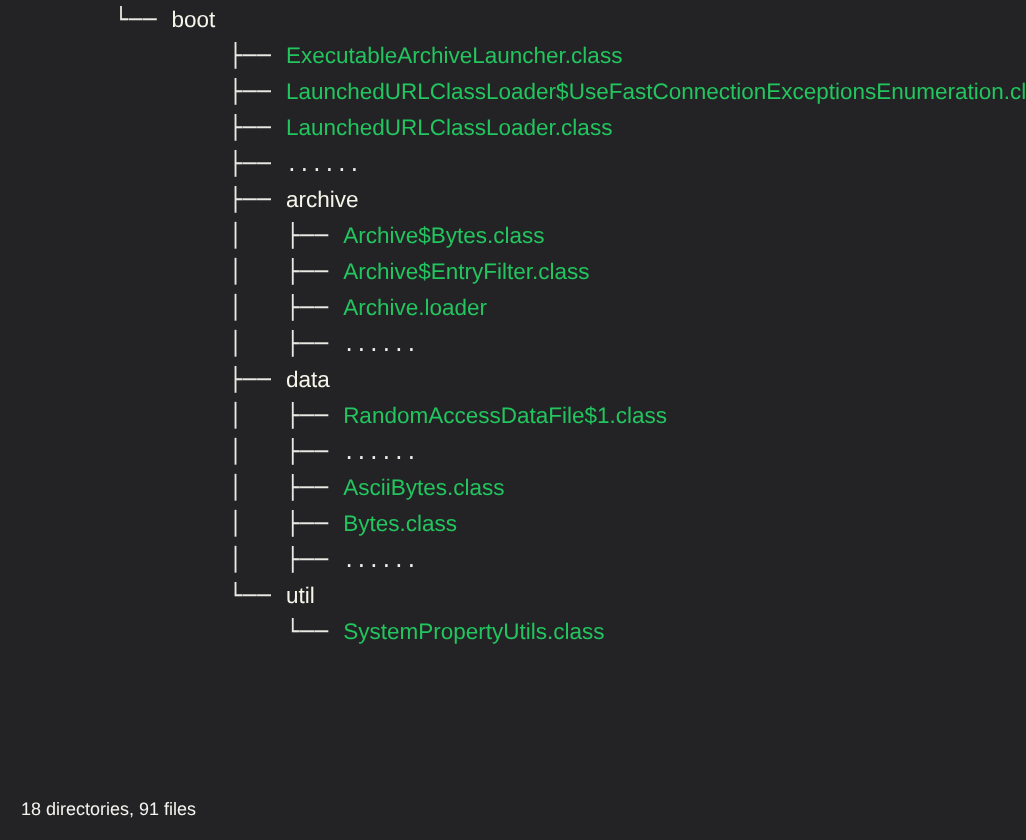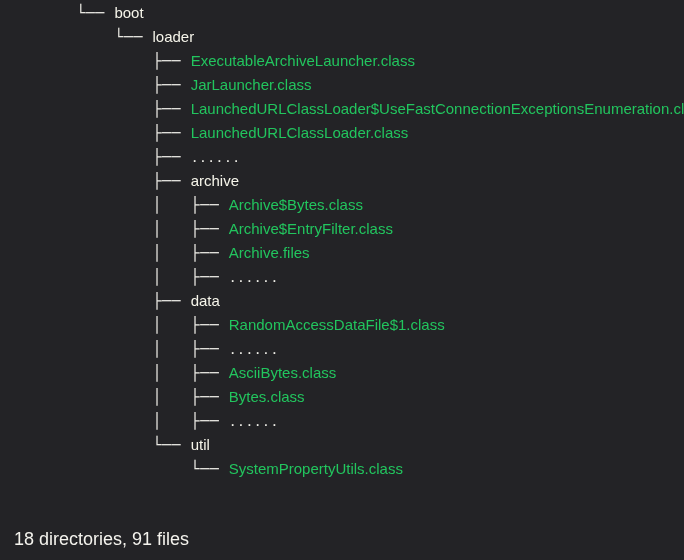--- a/index.html
+++ b/index.html
@@ -60,42 +60,40 @@
     color: #f0efe9;
     font-family: "DejaVu Sans Mono", monospace;
     font-size: 13px;
     letter-spacing: 0.5px;
   }
   .summary {
     position: absolute;
     left: 14px;
     top: 529px;
     font-family: "Liberation Sans", sans-serif;
-    font-size: 18px;
+    font-size: 12px;
     line-height: 20px;
     color: #f4f3ed;
     white-space: pre;
   }
 </style>
 </head>
 <body>
 
 <div id="terminal">
   <div class="tree-body">
       <div class="tree-row"><span class="tree-prefix">        └── </span><span class="tree-label dir">boot</span></div>
-      <div class="tree-row"><span class="tree-prefix">            └── </span><span class="tree-label dir">loader</span></div>
       <div class="tree-row"><span class="tree-prefix">                ├── </span><span class="tree-label">ExecutableArchiveLauncher.class</span></div>
-      <div class="tree-row"><span class="tree-prefix">                ├── </span><span class="tree-label">JarLauncher.class</span></div>
       <div class="tree-row"><span class="tree-prefix">                ├── </span><span class="tree-label">LaunchedURLClassLoader$UseFastConnectionExceptionsEnumeration.class</span></div>
       <div class="tree-row"><span class="tree-prefix">                ├── </span><span class="tree-label">LaunchedURLClassLoader.class</span></div>
       <div class="tree-row"><span class="tree-prefix">                ├── </span><span class="tree-label dots">......</span></div>
       <div class="tree-row"><span class="tree-prefix">                ├── </span><span class="tree-label dir">archive</span></div>
       <div class="tree-row"><span class="tree-prefix">                │   ├── </span><span class="tree-label">Archive$Bytes.class</span></div>
       <div class="tree-row"><span class="tree-prefix">                │   ├── </span><span class="tree-label">Archive$EntryFilter.class</span></div>
-      <div class="tree-row"><span class="tree-prefix">                │   ├── </span><span class="tree-label">Archive.files</span></div>
+      <div class="tree-row"><span class="tree-prefix">                │   ├── </span><span class="tree-label">Archive.loader</span></div>
       <div class="tree-row"><span class="tree-prefix">                │   ├── </span><span class="tree-label dots">......</span></div>
       <div class="tree-row"><span class="tree-prefix">                ├── </span><span class="tree-label dir">data</span></div>
       <div class="tree-row"><span class="tree-prefix">                │   ├── </span><span class="tree-label">RandomAccessDataFile$1.class</span></div>
       <div class="tree-row"><span class="tree-prefix">                │   ├── </span><span class="tree-label dots">......</span></div>
       <div class="tree-row"><span class="tree-prefix">                │   ├── </span><span class="tree-label">AsciiBytes.class</span></div>
       <div class="tree-row"><span class="tree-prefix">                │   ├── </span><span class="tree-label">Bytes.class</span></div>
       <div class="tree-row"><span class="tree-prefix">                │   ├── </span><span class="tree-label dots">......</span></div>
       <div class="tree-row"><span class="tree-prefix">                └── </span><span class="tree-label dir">util</span></div>
       <div class="tree-row"><span class="tree-prefix">                    └── </span><span class="tree-label">SystemPropertyUtils.class</span></div>
     </div>

